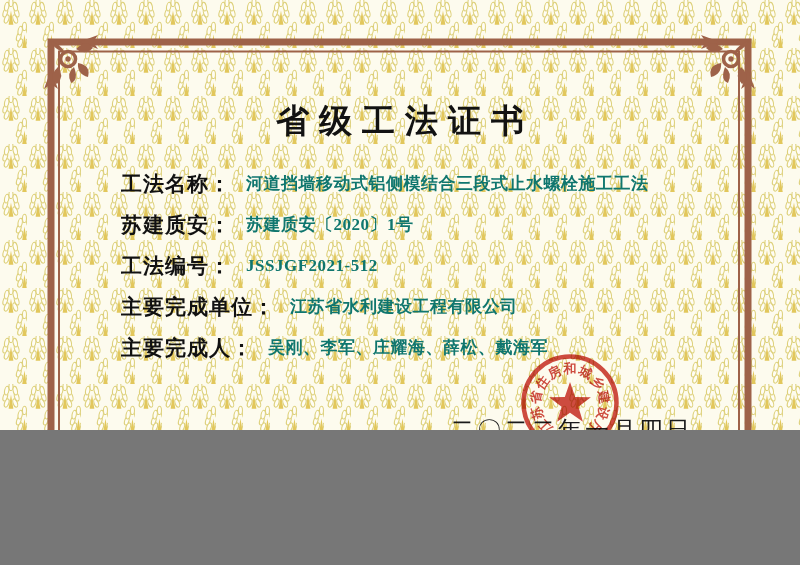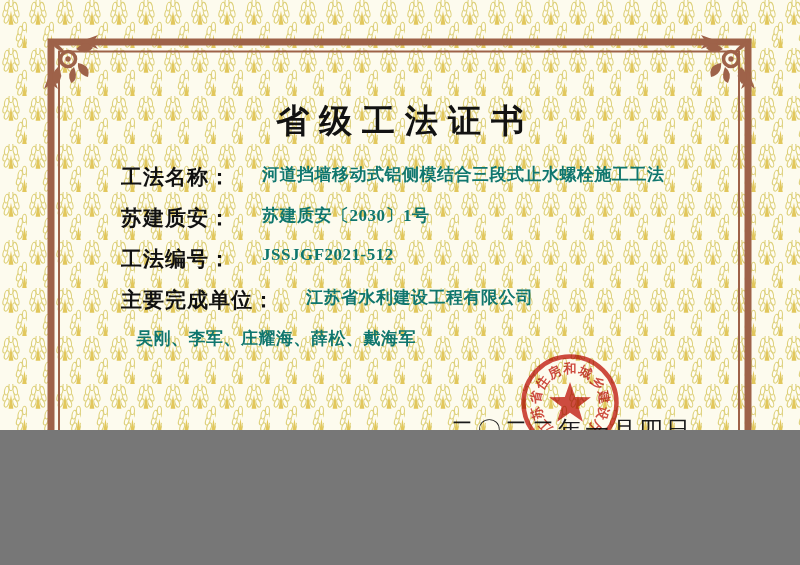--- a/index.html
+++ b/index.html
@@ -11,21 +11,21 @@
     color:#161616;
   }
   .bg-svg { position:absolute; left:0; top:0; z-index:0; }
   .cert-title {
     position:absolute; left:0; right:0; top:99px; z-index:2; margin:0;
     text-align:center; font-family:"Liberation Serif", serif;
     font-size:33px; font-weight:bold; letter-spacing:10px; padding-left:10px;
     color:#121212;
   }
   .fields { position:absolute; left:121px; top:163px; width:600px; z-index:2; }
-  .field-row { height:41px; display:flex; align-items:flex-start;gap:16px; }
+  .field-row { height:41px; display:flex; align-items:center; }
   .field-label {
     font-family:"Liberation Sans", sans-serif; font-weight:bold;
     font-size:21px; letter-spacing:1px; color:#111; white-space:nowrap;
   }
   .field-value {
     margin-left:15px; font-family:"Liberation Serif", serif;
     font-size:17px; font-weight:600; color:#0f766e; white-space:nowrap;
     letter-spacing:0.5px;
   }
   .issue-date {
@@ -92,31 +92,32 @@
 
   <h1 class="cert-title">省级工法证书</h1>
 
   <div class="fields">
     <div class="field-row">
       <span class="field-label">工法名称：</span>
       <span class="field-value">河道挡墙移动式铝侧模结合三段式止水螺栓施工工法</span>
     </div>
     <div class="field-row">
       <span class="field-label">苏建质安：</span>
-      <span class="field-value">苏建质安〔2030〕1号</span>
+      <span class="field-value">苏建质安〔2020〕1号</span>
     </div>
     <div class="field-row">
       <span class="field-label">工法编号：</span>
       <span class="field-value">JSSJGF2021-512</span>
     </div>
     <div class="field-row">
       <span class="field-label">主要完成单位：</span>
       <span class="field-value">江苏省水利建设工程有限公司</span>
     </div>
     <div class="field-row">
+      <span class="field-label">主要完成人：</span>
       <span class="field-value">吴刚、李军、庄耀海、薛松、戴海军</span>
     </div>
   </div>
 
   <div class="issue-date">二〇二二年一月四日</div>
 
   <svg class="seal" width="112" height="112" viewBox="0 0 112 112">
     <circle cx="56" cy="56" r="46.5" fill="none" stroke="#cc3e34" stroke-width="4.5"></circle>
     <polygon fill="#cc3e34" points="56,35 61.2,49.9 76.9,50.2 64.4,59.7 68.9,74.8 56,65.8 43.1,74.8 47.6,59.7 35.1,50.2 50.8,49.9"></polygon>
     <g id="seal-chars" fill="#cc3e34">

